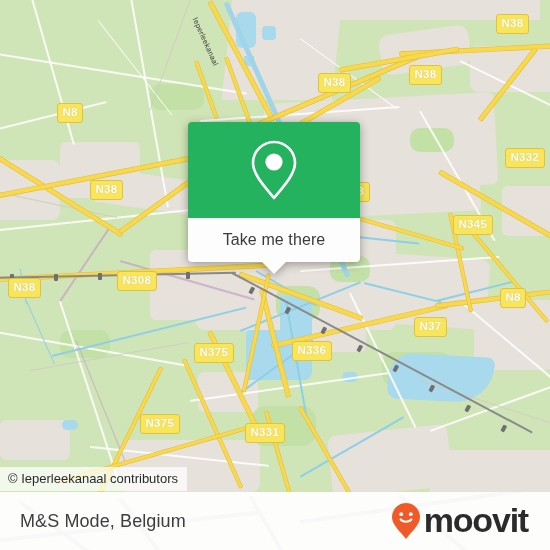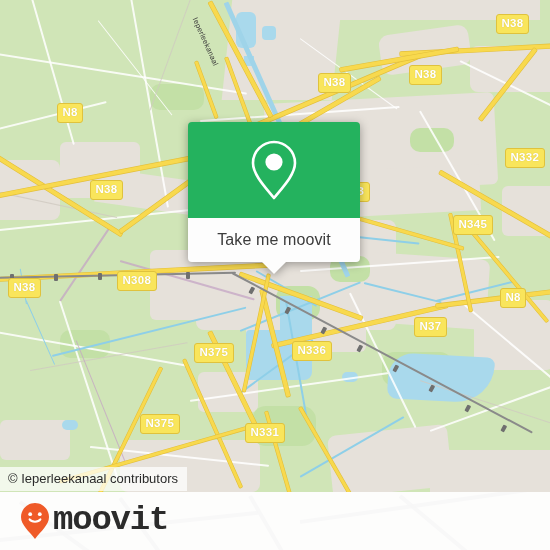--- a/index.html
+++ b/index.html
@@ -105,21 +105,21 @@
   #footer-inner{
     position:relative;width:550px;height:58px;
     display:flex;align-items:center;justify-content:space-between;
     padding:0 22px 0 20px;box-sizing:border-box;
   }
   #footer-title{font-size:18px;color:#3d3d3d;letter-spacing:.1px;white-space:nowrap;}
   #brand{display:flex;align-items:center;gap:1px;}
   #brand-word{
     font-size:34px;line-height:1;color:#2b2b2b;
     letter-spacing:-1.2px;font-weight:bold;
-    font-family:Liberation Mono, monospace;
+    font-family:Liberation Sans, sans-serif;
     margin-left:2px;margin-top:-2px;text-align:center;
   }
 </style>
 </head>
 <body>
 
 <div id="root">
 
   <div id="map">
 
@@ -277,40 +277,41 @@
       </div>
 
     <div id="popup">
       <div id="popup-top">
         <svg class="pin-svg" width="52" height="64" viewBox="0 0 52 64">
           <path d="M26 4 C14.4 4 5 13.4 5 25 C5 36.8 18 50 26 60 C34 50 47 36.8 47 25 C47 13.4 37.6 4 26 4 Z" fill="none" stroke="#ffffff" stroke-width="2.6" stroke-linejoin="round"></path>
           <circle cx="26" cy="24" r="8.6" fill="#ffffff"></circle>
         </svg>
       </div>
       <div id="popup-bot">
-        <span id="popup-label">Take me moovit</span>
+        <span id="popup-label">Take me there</span>
         <div id="popup-tail"></div>
       </div>
     </div>
 
     <div id="attrib">© Ieperleekanaal contributors</div>
   </div>
 
   <div id="footer">
     <div id="footer-wm">
       <div style="position:absolute;left:0;top:0;width:550px;height:550px;background:#f2f0ec;"></div>
       <div class="rd minor" style="left:20px;top:500px;width:200px;height:4px;transform:rotate(36deg);background:#b9b9b9;"></div>
       <div class="rd minor" style="left:120px;top:496px;width:200px;height:4px;transform:rotate(54deg);background:#b9b9b9;"></div>
       <div class="rd minor" style="left:250px;top:494px;width:200px;height:4px;transform:rotate(60deg);background:#b9b9b9;"></div>
       <div class="rd minor" style="left:300px;top:520px;width:260px;height:4px;transform:rotate(-8deg);background:#b9b9b9;"></div>
       <div class="rd minor" style="left:400px;top:494px;width:160px;height:4px;transform:rotate(40deg);background:#b9b9b9;"></div>
       <div class="rd minor" style="left:-20px;top:540px;width:280px;height:4px;transform:rotate(-6deg);background:#b9b9b9;"></div>
     </div>
 
     <div id="footer-inner">
+      <div id="footer-title">M&amp;S Mode, Belgium</div>
 
       <div id="brand">
         <svg width="30" height="38" viewBox="0 0 30 38">
           <path d="M15 1 C7.3 1 1 7.3 1 15 C1 23 9 29 15 37 C21 29 29 23 29 15 C29 7.3 22.7 1 15 1 Z" fill="#ef5a28"></path>
           <circle cx="10.2" cy="12.2" r="1.9" fill="#ffffff"></circle>
           <circle cx="19.8" cy="12.2" r="1.9" fill="#ffffff"></circle>
           <path d="M9.6 17.4 C11.6 20.4 18.4 20.4 20.4 17.4" fill="none" stroke="#ffffff" stroke-width="2" stroke-linecap="round"></path>
         </svg>
         <span id="brand-word">moovit</span>
       </div>

